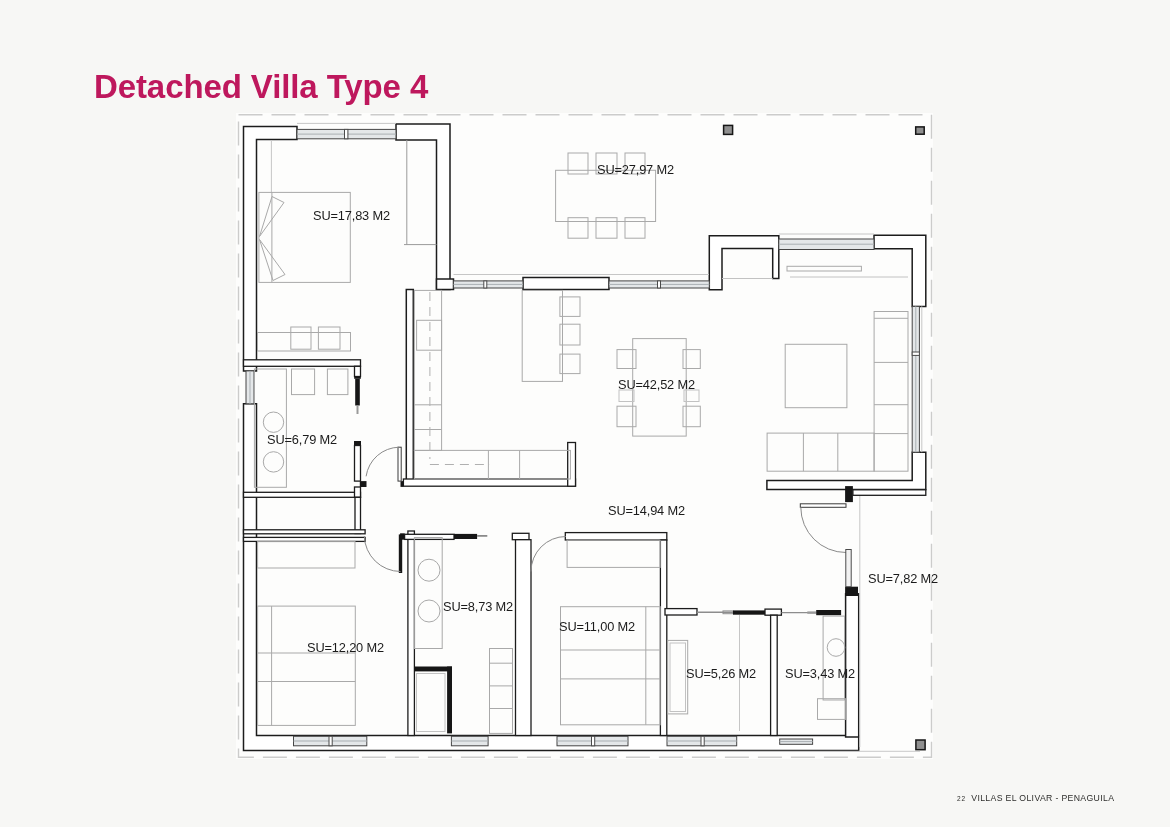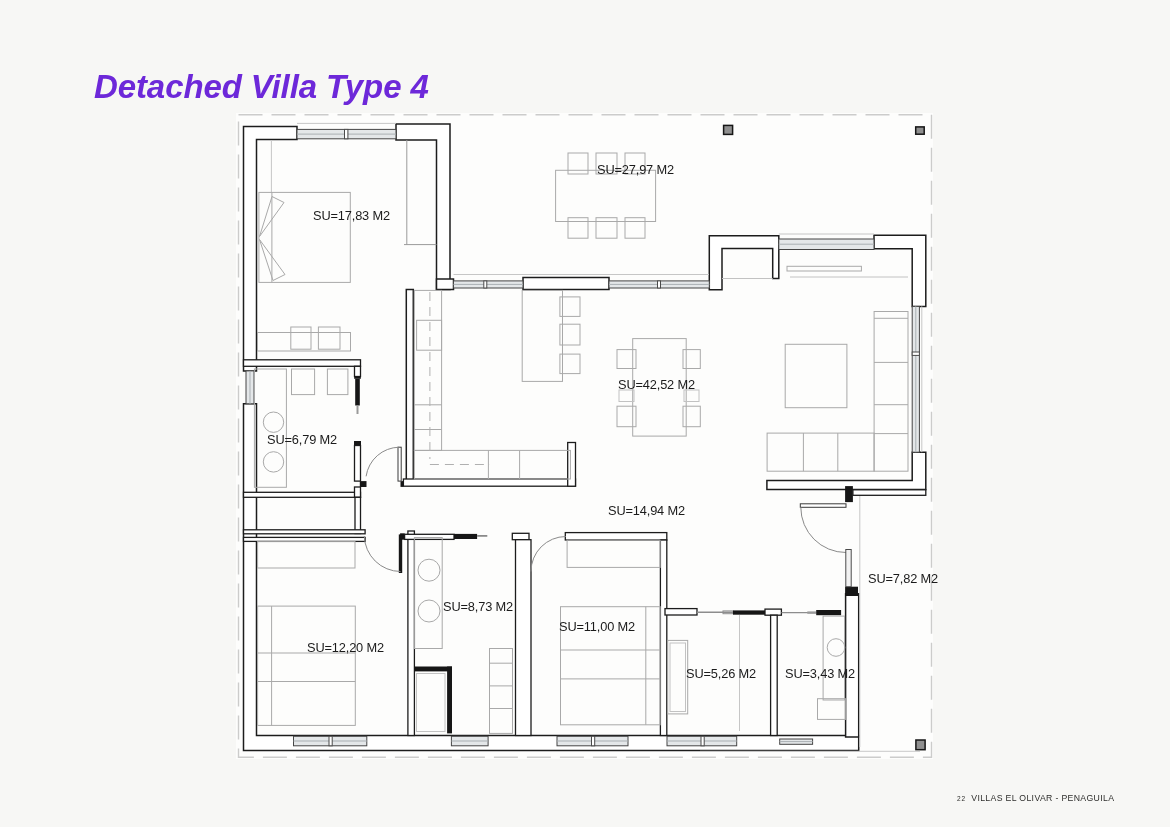--- a/index.html
+++ b/index.html
@@ -1,19 +1,19 @@
 <!DOCTYPE html>
 <html><head>
 <meta charset="utf-8">
 <style>
   html,body{margin:0;padding:0;}
   body{width:1170px;height:827px;background:#f7f7f5;font-family:"Liberation Sans", sans-serif;overflow:hidden;}
   .wrap{position:relative;width:1170px;height:827px;}
   svg{position:absolute;left:0;top:0;}
-  .title{position:absolute;left:94px;top:68px;color:#6d28d9;font-weight:bold;font-size:33px;letter-spacing:-0.1px;font-style:italic;}
+  .title{position:absolute;left:94px;top:68px;color:#be185d;font-weight:bold;font-size:33px;letter-spacing:-0.1px;}
   .footer{position:absolute;left:957px;top:793px;color:#2e2e2c;font-size:8.7px;letter-spacing:0.35px;white-space:nowrap;}
   .footer .num{font-size:6.5px;letter-spacing:1px;margin-right:5px;}
 </style>
 </head>
 <body>
 <div class="wrap">
 
 <div class="title">Detached Villa Type 4</div>
 
 <div class="footer"><span class="num">22</span>VILLAS EL OLIVAR - PENAGUILA</div>

